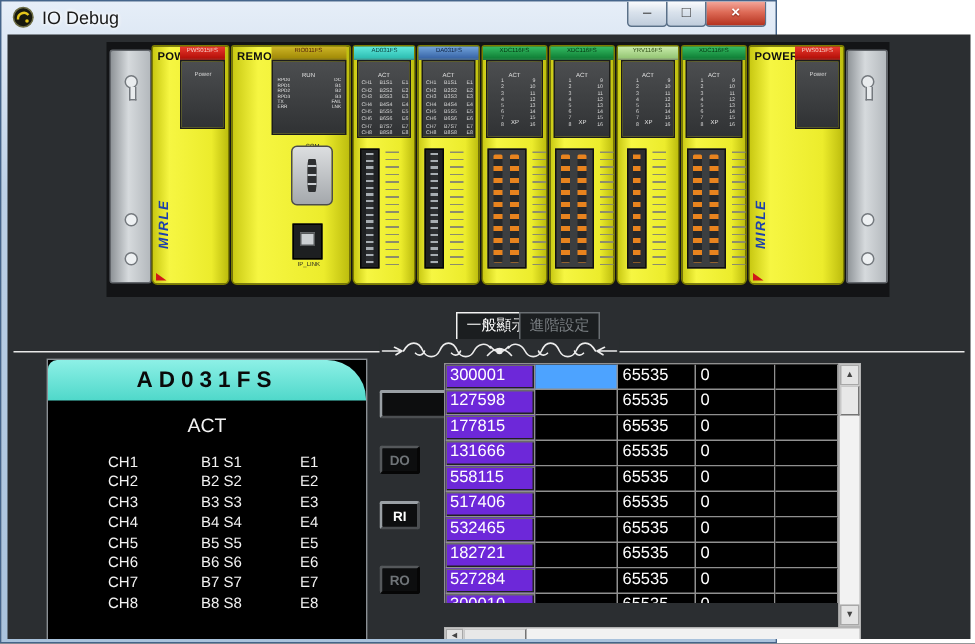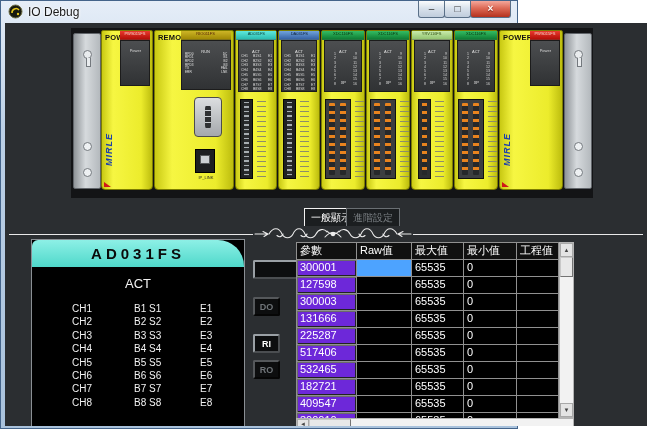--- a/index.html
+++ b/index.html
@@ -606,63 +606,56 @@
             <span>B8 S8</span>
             <span>E8</span>
           </div>
         </div>
     </div>
 
     <div id="iobtns">
         <div class="iobtn on" style="top: 237px; padding-left: 48px;">DI</div>
         <div class="iobtn off" style="top: 274px;">DO</div>
         <div class="iobtn on" style="top: 311px;">RI</div>
-        <div class="iobtn off" style="top: 337px;">RO</div>
+        <div class="iobtn off" style="top: 354px;">RO</div>
       </div>
 
     <div class="datatable">
       <div class="dt-grid" id="dtgrid">
-          <div class="dt-row dt-head">
-            <div class="dt-cell c0">參數</div>
-            <div class="dt-cell c1">Raw值</div>
-            <div class="dt-cell c2">最大值</div>
-            <div class="dt-cell c3">最小值</div>
-            <div class="dt-cell c4">工程值</div>
-          </div>
           <div class="dt-body">
             <div class="dt-row">
               <div class="dt-cell c0 cell-param">300001</div>
               <div class="dt-cell c1 sel"></div>
               <div class="dt-cell c2">65535</div>
               <div class="dt-cell c3">0</div>
               <div class="dt-cell c4"></div>
             </div>
             <div class="dt-row">
               <div class="dt-cell c0 cell-param">127598</div>
               <div class="dt-cell c1"></div>
               <div class="dt-cell c2">65535</div>
               <div class="dt-cell c3">0</div>
               <div class="dt-cell c4"></div>
             </div>
             <div class="dt-row">
-              <div class="dt-cell c0 cell-param">300003</div>
+              <div class="dt-cell c0 cell-param">177815</div>
               <div class="dt-cell c1"></div>
               <div class="dt-cell c2">65535</div>
               <div class="dt-cell c3">0</div>
               <div class="dt-cell c4"></div>
             </div>
             <div class="dt-row">
               <div class="dt-cell c0 cell-param">131666</div>
               <div class="dt-cell c1"></div>
               <div class="dt-cell c2">65535</div>
               <div class="dt-cell c3">0</div>
               <div class="dt-cell c4"></div>
             </div>
             <div class="dt-row">
-              <div class="dt-cell c0 cell-param">225287</div>
+              <div class="dt-cell c0 cell-param">558115</div>
               <div class="dt-cell c1"></div>
               <div class="dt-cell c2">65535</div>
               <div class="dt-cell c3">0</div>
               <div class="dt-cell c4"></div>
             </div>
             <div class="dt-row">
               <div class="dt-cell c0 cell-param">517406</div>
               <div class="dt-cell c1"></div>
               <div class="dt-cell c2">65535</div>
               <div class="dt-cell c3">0</div>
@@ -676,21 +669,21 @@
               <div class="dt-cell c4"></div>
             </div>
             <div class="dt-row">
               <div class="dt-cell c0 cell-param">182721</div>
               <div class="dt-cell c1"></div>
               <div class="dt-cell c2">65535</div>
               <div class="dt-cell c3">0</div>
               <div class="dt-cell c4"></div>
             </div>
             <div class="dt-row">
-              <div class="dt-cell c0 cell-param">409547</div>
+              <div class="dt-cell c0 cell-param">527284</div>
               <div class="dt-cell c1"></div>
               <div class="dt-cell c2">65535</div>
               <div class="dt-cell c3">0</div>
               <div class="dt-cell c4"></div>
             </div>
             <div class="dt-row">
               <div class="dt-cell c0 cell-param">300010</div>
               <div class="dt-cell c1"></div>
               <div class="dt-cell c2">65535</div>
               <div class="dt-cell c3">0</div>

